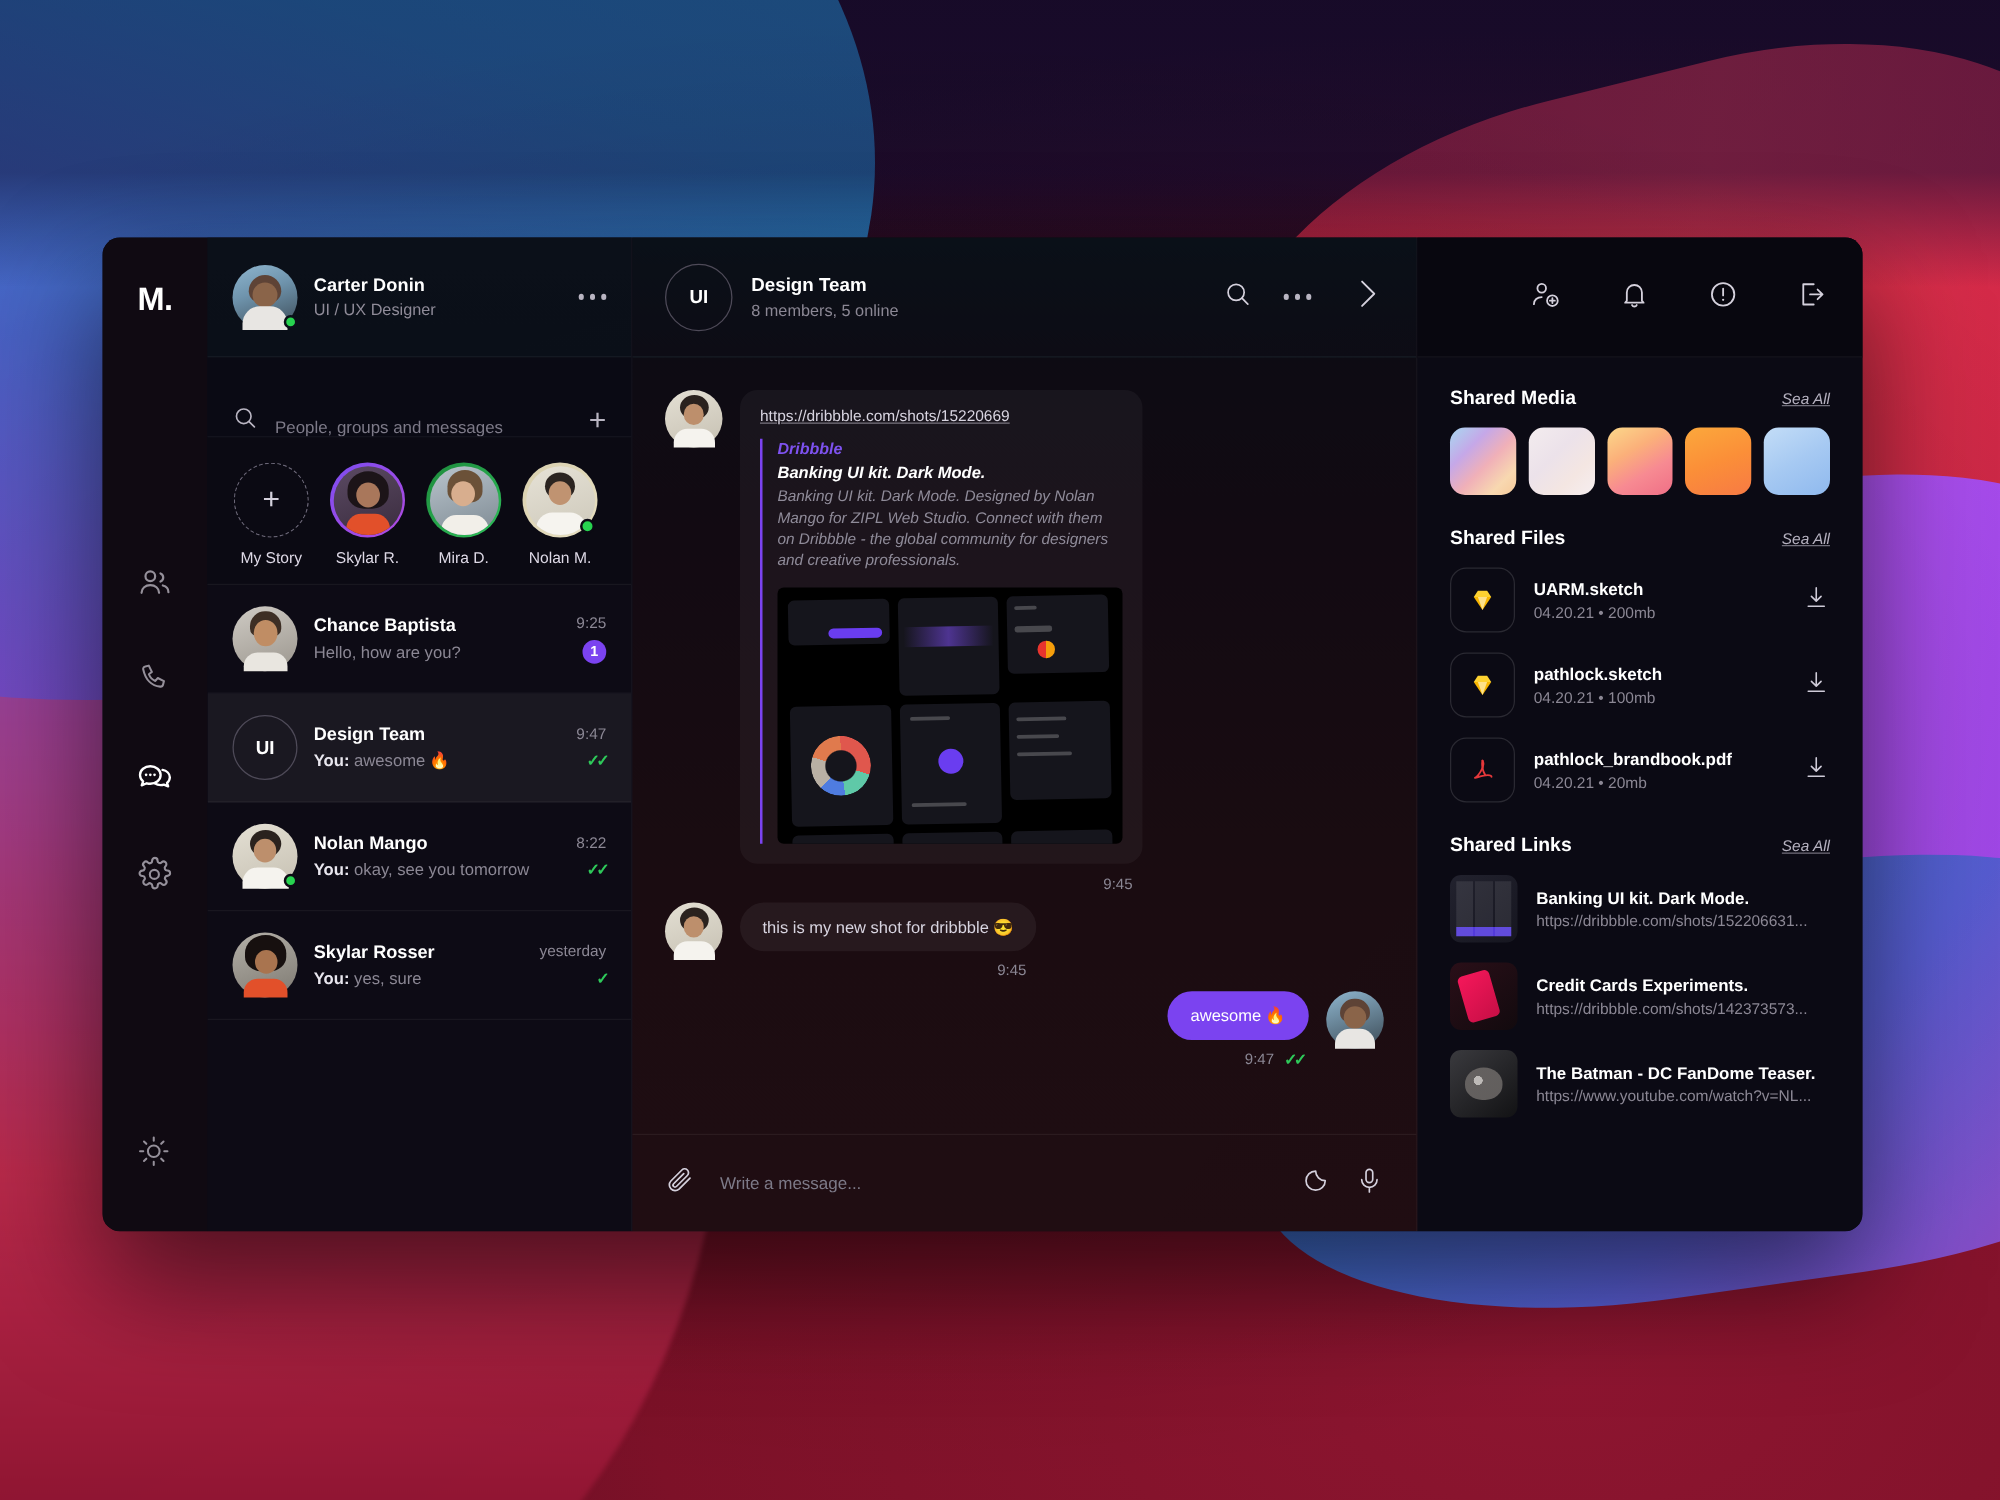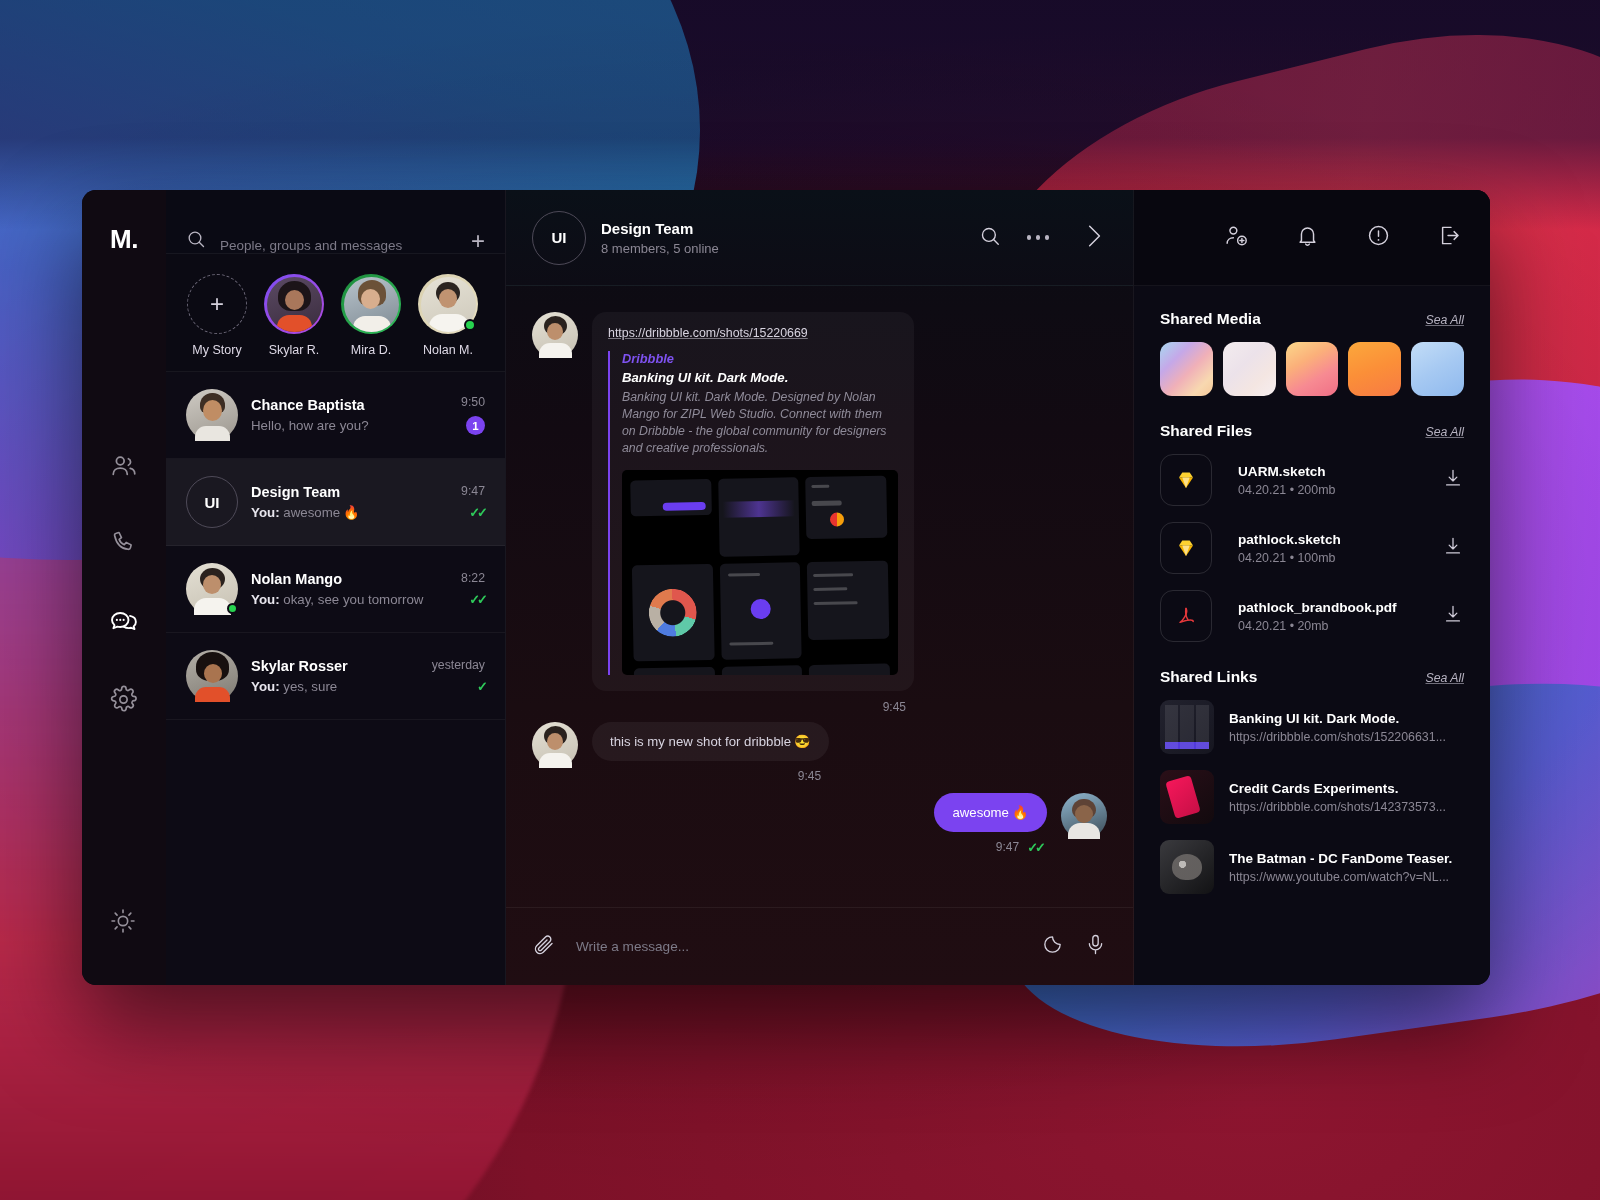--- a/index.html
+++ b/index.html
@@ -196,21 +196,21 @@
   .sea-all { color:#b6b2c0; font-size:12.3px; text-decoration:underline; cursor:pointer;
              text-decoration-color:rgba(182,178,192,.6);font-style:italic;}
   .media-row { display:flex; gap:10px; margin-bottom:26px;}
   .thumb { width:54px;height:54px;border-radius:12px;}
   .t-a{background:linear-gradient(135deg,#a8d8f0 0%,#c5a8e8 30%,#f0b0b8 55%,#f8d8b0 80%,#f5c99a 100%);}
   .t-b{background:linear-gradient(135deg,#f3ecee 0%,#ece2ea 40%,#f4e6e2 70%,#f6eef0 100%);}
   .t-c{background:linear-gradient(150deg,#fbd88a 0%,#fbb07a 35%,#f78a92 65%,#ef6f86 100%);}
   .t-d{background:linear-gradient(160deg,#fba83c 0%,#fb8f38 50%,#f77a44 100%);}
   .t-e{background:linear-gradient(150deg,#c3ddf7 0%,#a6c9f2 50%,#8fb9ee 100%);}
 
-  .file-row { display:flex; align-items:center; gap:26px; margin-bottom:16px;}
+  .file-row { display:flex; align-items:center; gap:15px; margin-bottom:16px;}
   .file-ic { width:52px;height:52px;border-radius:13px; border:1px solid rgba(255,255,255,.13);
              display:flex;align-items:center;justify-content:center; flex:none;}
   .f-name { color:#fff; font-size:13.6px; font-weight:bold;}
   .f-meta { color:#8b8794; font-size:12.4px; margin-top:4px;}
   .dl { margin-left:auto; color:#cfcbd8; cursor:pointer;}
 
   .link-row { display:flex; align-items:center; gap:15px; margin-bottom:16px;}
   .link-thumb { width:54px;height:54px;border-radius:9px; flex:none; overflow:hidden; position:relative;}
   .lt-1{background:linear-gradient(135deg,#22222e,#161620); }
   .lt-1::after{content:"";position:absolute;inset:5px;
@@ -280,20 +280,37 @@
         <svg viewBox="0 0 24 24" width="28" height="28" fill="none" stroke="currentColor" stroke-width="1.4" stroke-linecap="round">
           <circle cx="12" cy="12" r="4"></circle>
           <path d="M12 2.6v2.2M12 19.2v2.2M2.6 12h2.2M19.2 12h2.2M5.3 5.3l1.6 1.6M17.1 17.1l1.6 1.6M18.7 5.3l-1.6 1.6M6.9 17.1l-1.6 1.6"></path>
         </svg>
       </span>
     </div>
   </div>
 
   <div class="list">
 
+    <div class="list-head">
+      <div class="av" style="width:52px;height:52px;background-image:linear-gradient(160deg,#8fb6cf 0%,#6f94ad 40%,#3b4a55 100%);">
+        <div style="position:absolute;left:13px;top:8px;width:26px;height:22px;border-radius:13px 13px 9px 9px;background:#5e4336;"></div>
+        <div style="position:absolute;left:16px;top:14px;width:20px;height:20px;border-radius:50%;background:#8a6449;"></div>
+        <div style="position:absolute;left:8px;bottom:0;width:36px;height:19px;border-radius:14px 14px 0 0;background:#e8e6e3;"></div>
+        <div class="dot"></div>
+      </div>
+      <div>
+        <div class="u-name">Carter Donin</div>
+        <div class="u-role">UI / UX Designer</div>
+      </div>
+      <div class="dots3">
+          <i></i>
+          <i></i>
+          <i></i>
+        </div>
+    </div>
 
     <div class="search-row">
       <span style="color:#b9b5c2;display:block;">
         <svg viewBox="0 0 24 24" width="20" height="20" fill="none" stroke="currentColor" stroke-width="1.6" stroke-linecap="round">
           <circle cx="10.8" cy="10.8" r="7"></circle>
             <path d="M15.9 15.9 21 21"></path>
         </svg>
       </span>
       <input value="" placeholder="People, groups and messages" style="">
       <span class="plus-btn">+</span>
@@ -344,21 +361,21 @@
         <div class="av" style="width:52px;height:52px;background-image:linear-gradient(160deg,#cfcbc4 0%,#9b968e 100%);">
           <div style="position:absolute;left:14px;top:4px;width:25px;height:20px;border-radius:12px 12px 6px 6px;background:#3d2e24;"></div>
           <div style="position:absolute;left:17px;top:11px;width:19px;height:21px;border-radius:50%;background:#c08d64;"></div>
           <div style="position:absolute;left:9px;bottom:0;width:35px;height:15px;border-radius:11px 11px 0 0;background:#e9e6e0;"></div>
         </div>
         <div class="chat-mid">
           <div class="c-name">Chance Baptista</div>
           <div class="c-prev">Hello, how are you?</div>
         </div>
         <div class="chat-right">
-          <div class="c-time">9:50</div>
+          <div class="c-time">9:25</div>
           <div class="badge">1</div>
         </div>
       </div>
 
       <div class="chat-row active">
         <div class="grp-av">UI</div>
         <div class="chat-mid">
           <div class="c-name">Design Team</div>
           <div class="c-prev">
             <b>You:</b>

